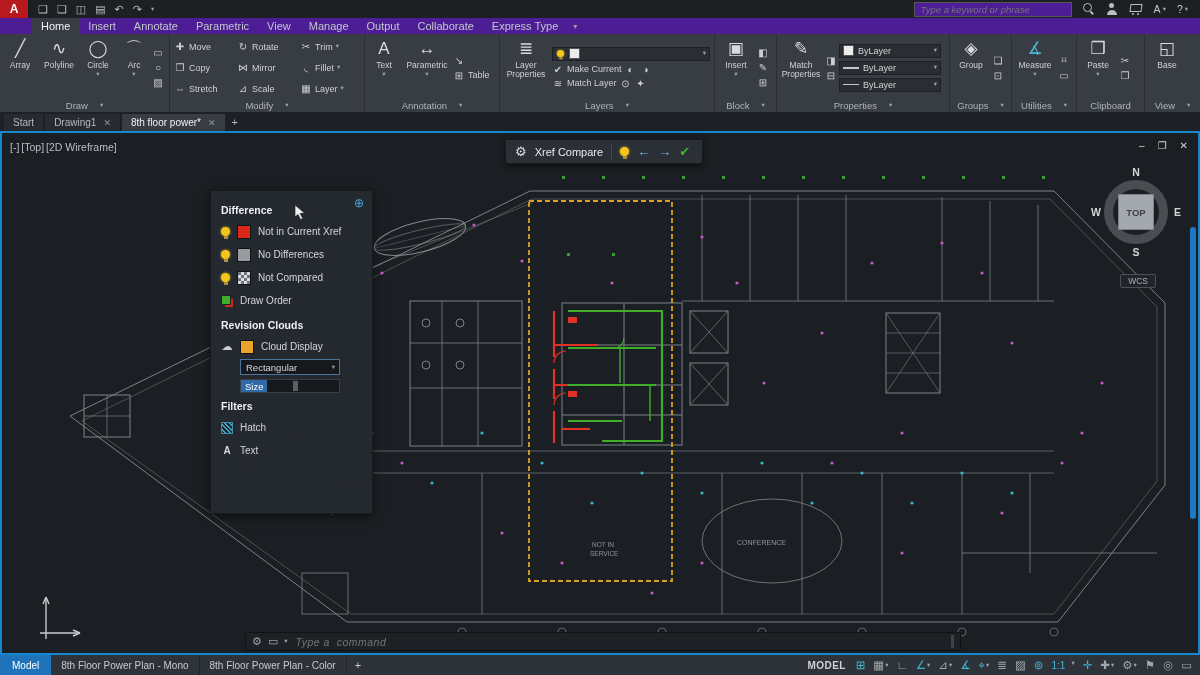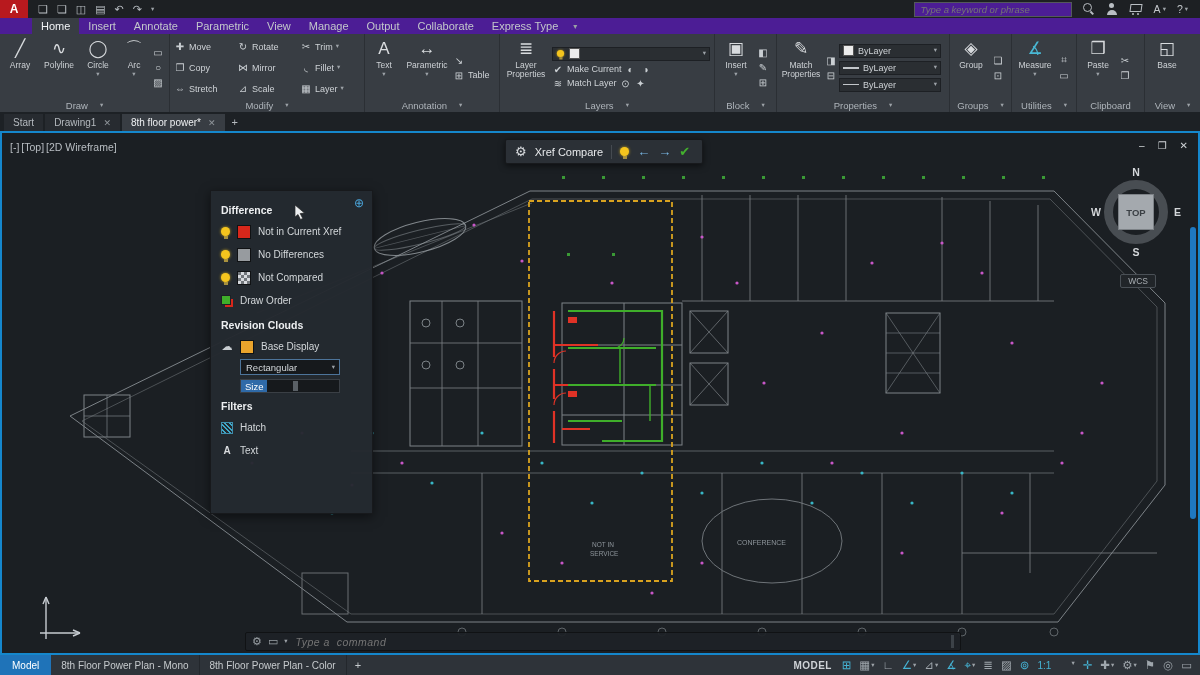--- a/index.html
+++ b/index.html
@@ -108,21 +108,21 @@
   .cmd-scroll{width:3px;height:13px;background:#3c4248}
   
   .statusbar{position:absolute;left:0;top:655px;width:1200px;height:20px;background:#2e3339;display:flex;align-items:center;font-size:10px;color:#c6cacd;z-index:50}
   .sb-model{height:100%;background:#1f73b8;color:#fff;display:flex;align-items:center;padding:0 12px;box-sizing:border-box}
   .sb-tab{height:100%;display:flex;align-items:center;padding:0 10px;border-right:1px solid #23272c;box-sizing:border-box}
   .sb-plus{padding:0 8px;font-size:11px}
   .sb-right{margin-left:auto;display:flex;align-items:center;gap:8px;padding-right:8px}
   .sb-space{font-weight:bold;letter-spacing:.4px;color:#ced2d6;margin-right:2px}
   .sb-ic{font-size:11.5px;color:#9fa6ac;display:flex;align-items:center;gap:1px}
   .sb-ic.on{color:#45b3d4}
-  .sb-scale{display:flex;align-items:flex-start;gap:20px;color:#45b3d4}
+  .sb-scale{display:flex;align-items:flex-start;gap:6px;color:#45b3d4}
 </style>
 </head>
 <body>
 
 <div class="titlebar">
   <div class="logo">A</div>
   <div class="qat">
     <span>❑</span>
     <span>❏</span>
     <span>◫</span>
@@ -628,21 +628,21 @@
       <span>Not Compared</span>
     </div>
     <div class="xp-row">
       <span class="draworder-ic"></span>
       <span>Draw Order</span>
     </div>
     <div class="xp-header">Revision Clouds</div>
     <div class="xp-row">
       <span class="cloud-ic">☁</span>
       <span class="xp-swatch sw-orange"></span>
-      <span>Base Display</span>
+      <span>Cloud Display</span>
     </div>
     <div class="xp-select">
       <span>Rectangular</span>
       <span class="caret">▾</span>
     </div>
     <div class="xp-size">
       <span class="sel">Size</span>
       <span class="handle"></span>
     </div>
     <div class="xp-header">Filters</div>

